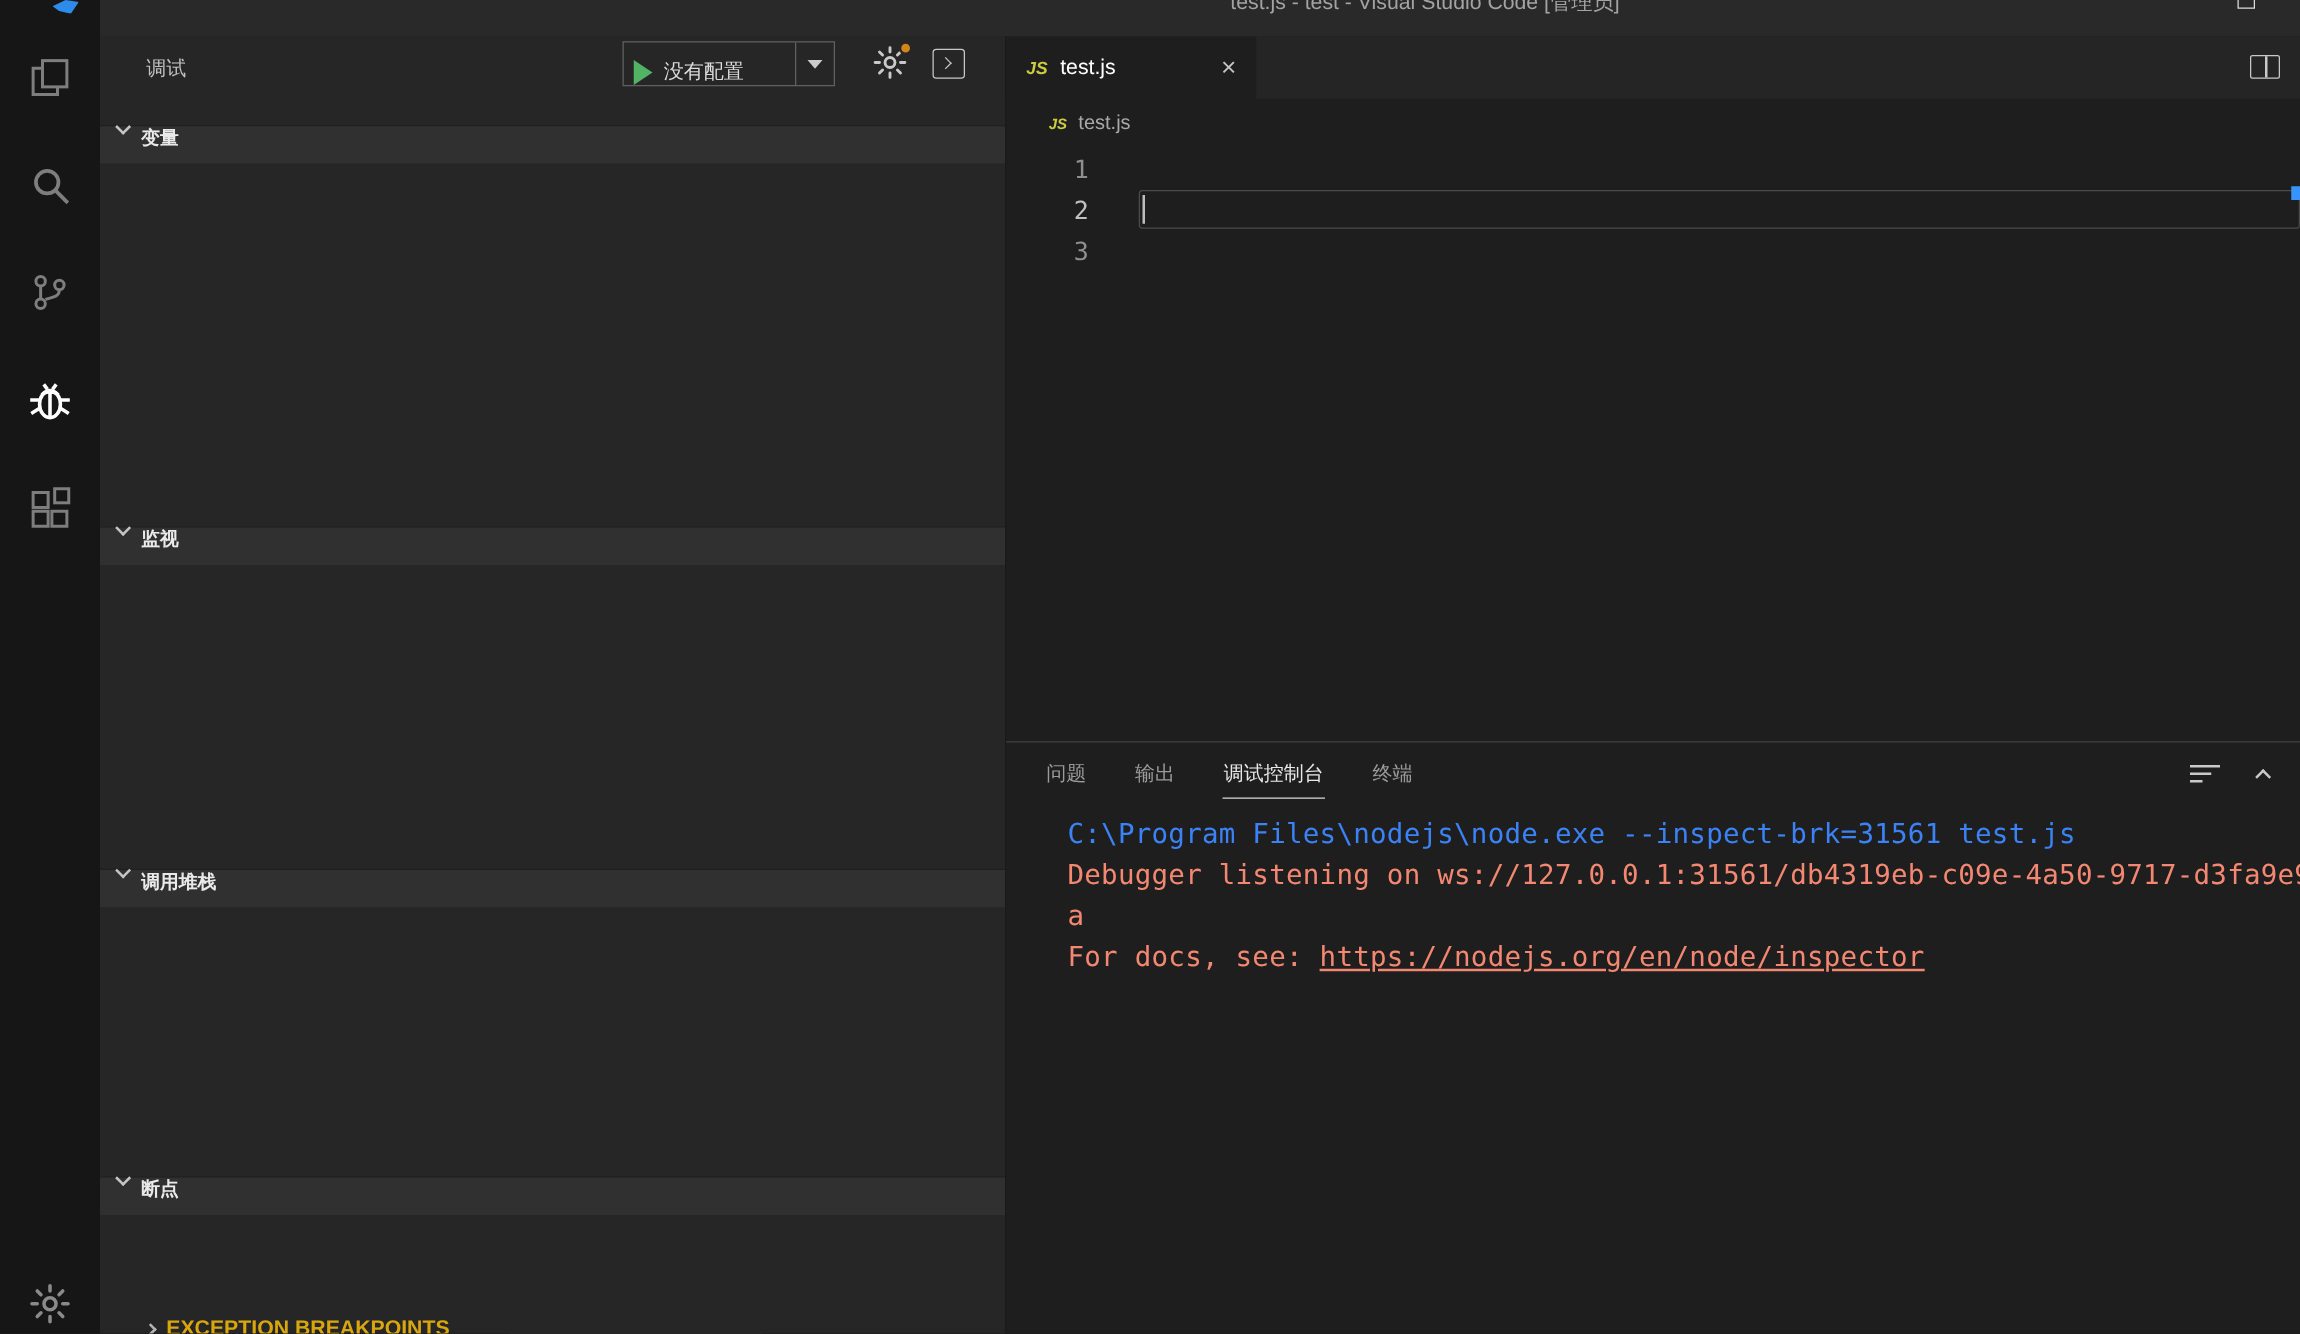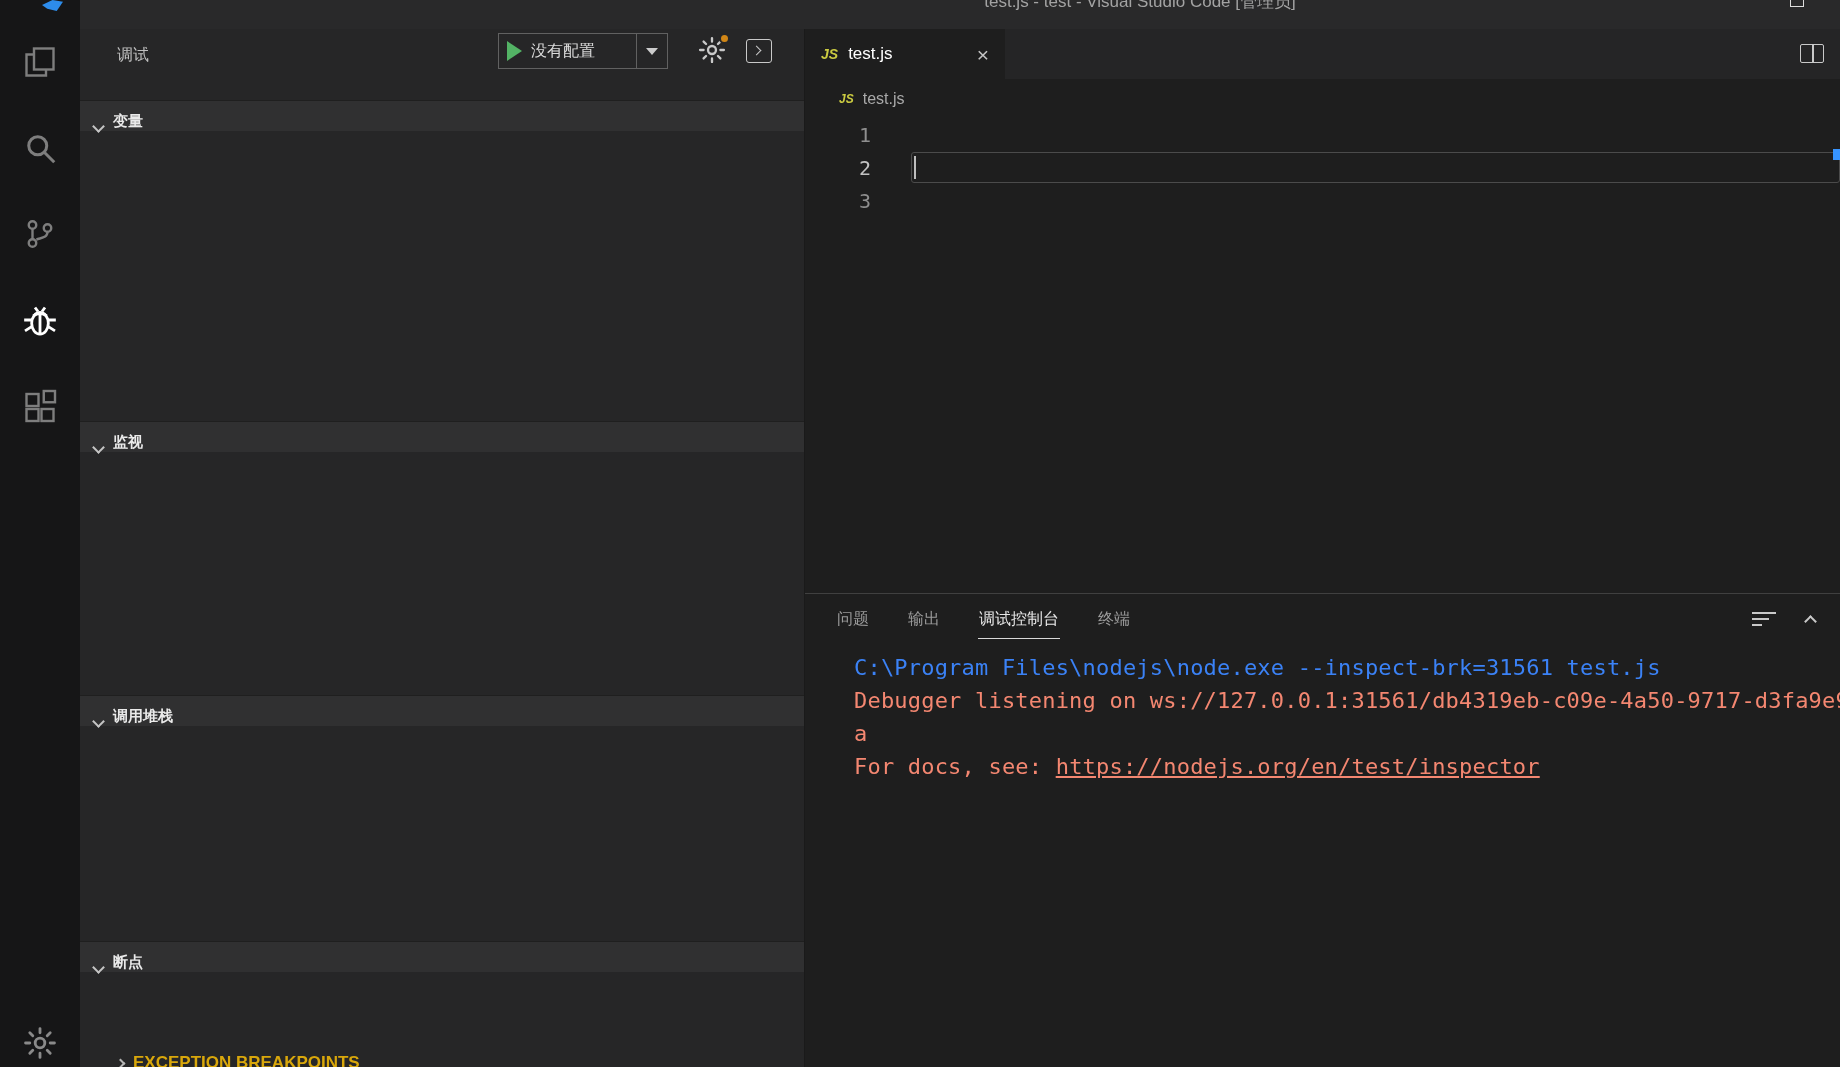--- a/index.html
+++ b/index.html
@@ -28,41 +28,41 @@
   .ab-item.active svg { width:40px; height:40px; }
   .ab-settings { position:absolute; left:23px; top:1026px; width:34px; height:34px; color:#8a8a8a; }
   .ab-settings svg { width:34px; height:34px; }
 
   
   .sidebar { position:absolute; left:80px; top:29px; width:724px; height:1038px;
              background:#262627; overflow:hidden; z-index:2; }
   .sidebar-header { position:relative; height:71px; background:#262627; }
   .sidebar-title { position:absolute; left:37px; top:16px; font-size:16px; color:#c0c0c0; }
   .config-box { position:absolute; left:418px; top:4px; width:170px; height:36px;
-                border:1px solid #616161; display:flex; align-items:center; gap:9px;
+                border:1px solid #616161; display:flex; align-items:flex-end; gap:9px;
                 padding:0 0 0 8px; cursor:pointer; }
   .play-triangle { width:0; height:0; border-top:10px solid transparent;
                    border-bottom:10px solid transparent; border-left:15px solid #53b365; }
   .config-label { font-size:16px; color:#dcdcdc; white-space:nowrap; }
   .config-caret { margin-left:auto; height:100%; display:flex; align-items:center;
                   padding:0 9px 0 9px; border-left:1px solid #616161; }
   .caret-down { width:0; height:0; border-left:6px solid transparent;
                 border-right:6px solid transparent; border-top:7px solid #cccccc; }
   .toolbar-gear { position:absolute; left:618px; top:7px; width:30px; height:30px;
                   color:#c9c9c9; cursor:pointer; }
   .toolbar-gear svg { width:28px; height:28px; }
   .gear-badge { position:absolute; right:-2px; top:-3px; width:11px; height:11px;
                 border-radius:50%; background:#d18616; border:2px solid #262627; }
   .console-toggle { position:absolute; left:666px; top:10px; width:26px; height:24px;
                     border:1.7px solid #c9c9c9; border-radius:3px; cursor:pointer; }
   .ct-chev { position:absolute; left:6px; top:7px; width:7px; height:7px;
              border-right:1.7px solid #c9c9c9; border-bottom:1.7px solid #c9c9c9;
              transform:rotate(-45deg); }
 
-  .section-header { height:31px; background:#303031; display:flex; align-items:flex-end;
+  .section-header { height:31px; background:#303031; display:flex; align-items:flex-start;
                     padding-left:14px; gap:10px; border-top:1px solid #1f1f1f; cursor:pointer; }
   .section-title { font-size:15px; font-weight:bold; color:#eaeaea; }
   .chev { width:9px; height:9px; border-right:2px solid #c5c5c5; border-bottom:2px solid #c5c5c5;
           display:inline-block; }
   .chev.down { transform:rotate(45deg); margin-top:-4px; }
   .chev.right { transform:rotate(-45deg); }
   .chev.small { width:7px; height:7px; border-color:#b5b5b5; }
   .section-body { background:#262627; }
   .bp-body { padding-top:7px; }
   .bp-row { display:flex; align-items:center; gap:11px; padding-left:45px; height:33px; cursor:pointer; }
@@ -273,18 +273,18 @@
             <i></i>
           </div>
         <div class="chev-up-wrap">
           <span class="chev up"></span>
         </div>
       </div>
       <div class="console">
           <div class="console-line command"><span>C:\Program Files\nodejs\node.exe --inspect-brk=31561 test.js</span></div>
           <div class="console-line error"><span>Debugger listening on ws://127.0.0.1:31561/db4319eb-c09e-4a50-9717-d3fa9e9</span></div>
           <div class="console-line error"><span>a</span></div>
-          <div class="console-line error"><span>For docs, see: </span><a class="console-link">https://nodejs.org/en/test/inspector</a></div>
+          <div class="console-line error"><span>For docs, see: </span><a class="console-link">https://nodejs.org/en/node/inspector</a></div>
         </div>
     </section>
   </main>
 
 </div>
 
 </body></html>

